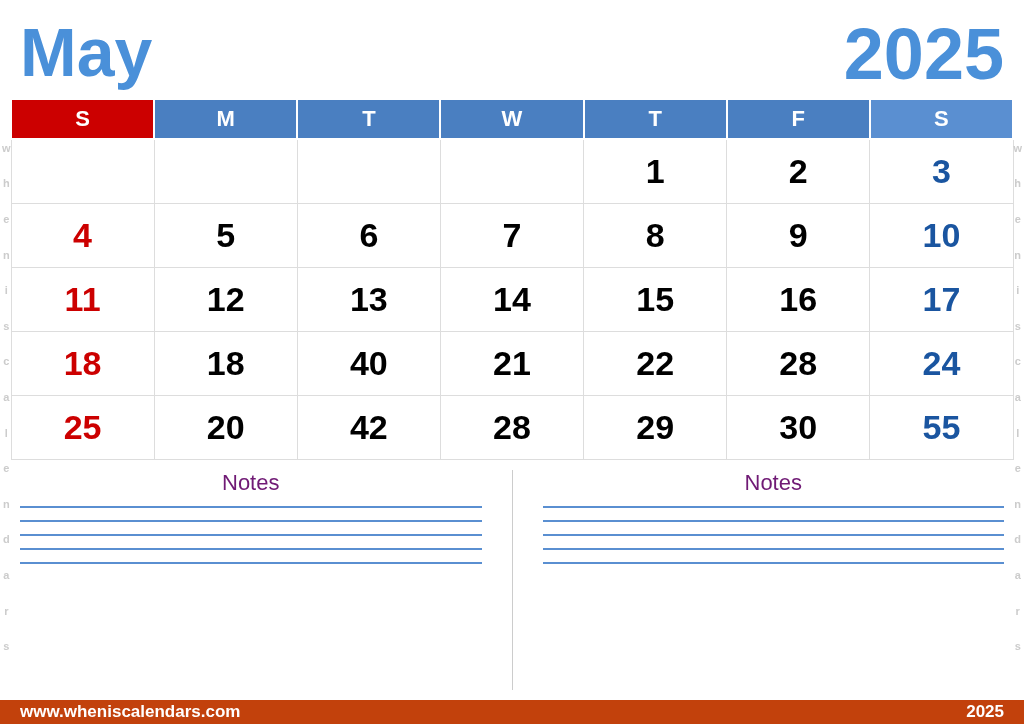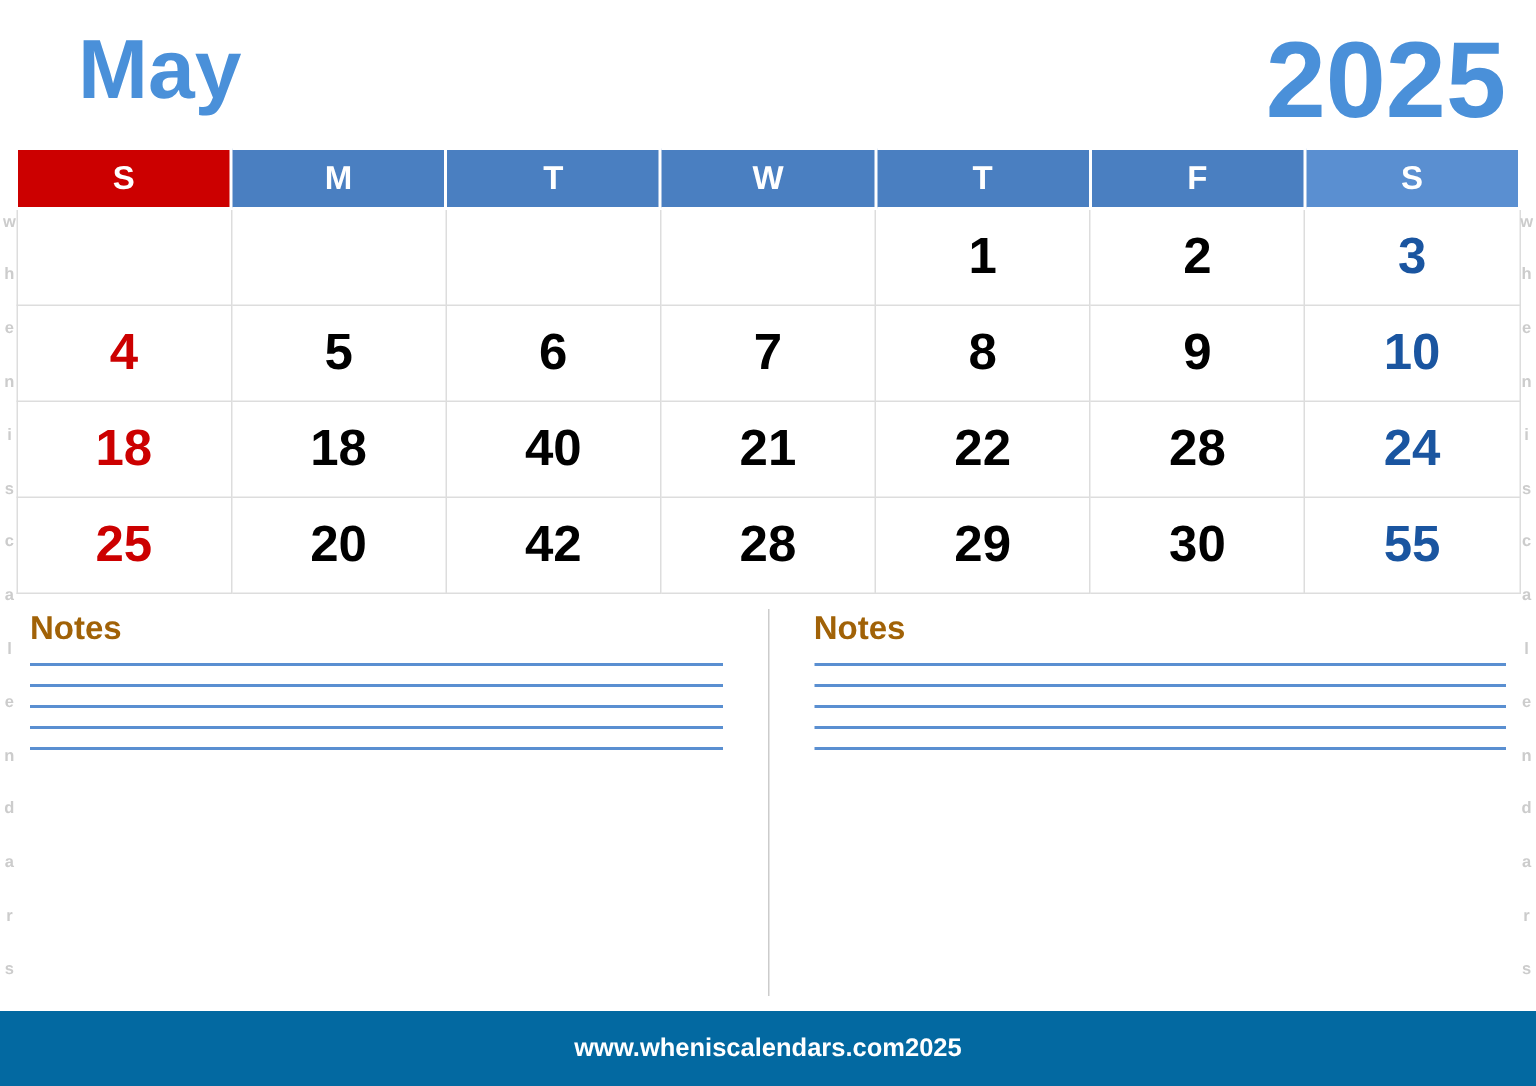--- a/index.html
+++ b/index.html
@@ -45,25 +45,24 @@
     .watermark-right { right: 2px; }
 
     .header {
       display: flex;
       justify-content: space-between;
       align-items: flex-start;
       padding: 18px 20px 8px 20px;
     }
 
     .month-title {
-      font-size: 56px;
+      font-size: 68px;
       font-weight: bold;
       color: #4a90d9;
       line-height: 1;
-      margin-left: 32px;
     }
 
     .year-title {
       font-size: 72px;
       font-weight: bold;
       color: #4a90d9;
       line-height: 1;
     }
 
     
@@ -126,22 +125,23 @@
     }
 
     .notes-column {
       flex: 1;
       display: flex;
       flex-direction: column;
     }
 
     .notes-label {
       font-size: 22px;
-      font-weight: bold;
-      color: #a16207;
+      font-weight: normal;
+      color: #701a75;
+      text-align: center;
       margin-bottom: 10px;
     }
 
     .notes-lines {
       display: flex;
       flex-direction: column;
       gap: 12px;
       flex: 1;
     }
 
@@ -152,25 +152,25 @@
 
     
     .notes-divider {
       width: 1px;
       background: #cccccc;
       margin: 0 10px;
     }
 
     
     .footer {
-      background-color: #0369a1;
-      height: 50px;
+      background-color: #c2410c;
+      height: 24px;
       display: flex;
       align-items: center;
-      justify-content: center;
+      justify-content: space-between;
       padding: 0 20px;
       flex-shrink: 0;
     }
 
     .footer-url {
       color: #ffffff;
       font-size: 17px;
       font-weight: bold;
     }
 
@@ -252,20 +252,29 @@
           <tr>
             <td class="sunday">4</td>
             <td>5</td>
             <td>6</td>
             <td>7</td>
             <td>8</td>
             <td>9</td>
             <td class="saturday">10</td>
           </tr>
           <tr>
+            <td class="sunday">11</td>
+            <td>12</td>
+            <td>13</td>
+            <td>14</td>
+            <td>15</td>
+            <td>16</td>
+            <td class="saturday">17</td>
+          </tr>
+          <tr>
             <td class="sunday">18</td>
             <td>18</td>
             <td>40</td>
             <td>21</td>
             <td>22</td>
             <td>28</td>
             <td class="saturday">24</td>
           </tr>
           <tr>
             <td class="sunday">25</td>

